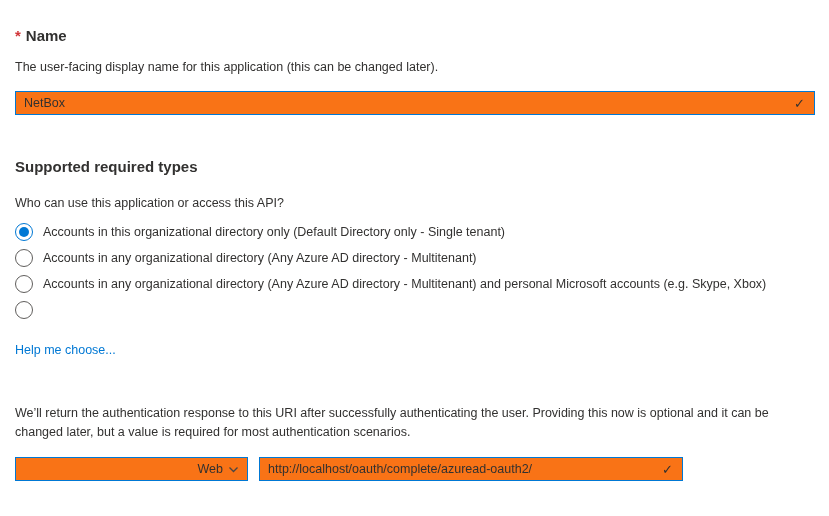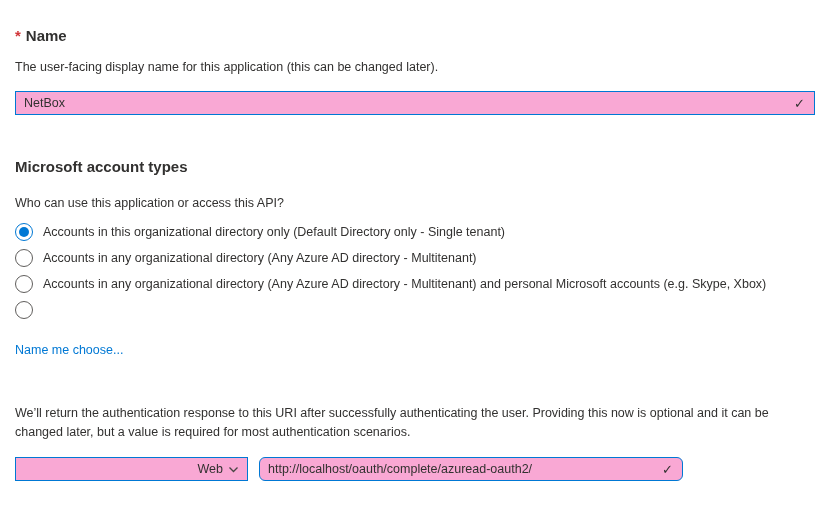--- a/index.html
+++ b/index.html
@@ -28,21 +28,21 @@
     margin-top: 12px;
     font-size: 12.5px;
     line-height: 19px;
     color: #323130;
   }
 
   .field {
     box-sizing: border-box;
     height: 24px;
     border: 1px solid #0078d4;
-    background: #f9a8d4;
+    background: #f97316;
     display: flex;
     align-items: center;
   }
   .field input {
     flex: 1;
     min-width: 0;
     height: 100%;
     border: none;
     outline: none;
     background: transparent;
@@ -120,61 +120,61 @@
     font-size: 12.5px;
     padding-left: 8px;
     color: #323130;
   }
   .chevron {
     padding: 0 7px 0 4px;
     display: flex;
     align-items: center;
     flex: none;
   }
-  .uri-field { width: 424px; border-radius: 6px; }
+  .uri-field { width: 424px; }
 </style>
 </head>
 <body>
 
 <div class="page">
 
   <div>
     <div class="section-heading">
       <span class="required">*</span><span>Name</span>
     </div>
     <div class="desc">The user-facing display name for this application (this can be changed later).</div>
     <div class="field name-field">
       <input type="text" value="NetBox" style="">
       <span class="check">✓</span>
     </div>
   </div>
 
   <div class="account-section">
-    <div class="section-heading">Microsoft account types</div>
+    <div class="section-heading">Supported required types</div>
     <div class="desc question">Who can use this application or access this API?</div>
 
     <div class="radio-list">
       <div class="radio-item">
         <span class="radio checked"></span>
         <span class="radio-label">Accounts in this organizational directory only (Default Directory only - Single tenant)</span>
       </div>
       <div class="radio-item">
         <span class="radio"></span>
         <span class="radio-label">Accounts in any organizational directory (Any Azure AD directory - Multitenant)</span>
       </div>
       <div class="radio-item">
         <span class="radio"></span>
         <span class="radio-label">Accounts in any organizational directory (Any Azure AD directory - Multitenant) and personal Microsoft accounts (e.g. Skype, Xbox)</span>
       </div>
       <div class="radio-item">
         <span class="radio"></span>
       </div>
     </div>
 
-    <a class="help-link">Name me choose...</a>
+    <a class="help-link">Help me choose...</a>
   </div>
 
   <div class="redirect-section">
     <div class="desc redirect-desc">We’ll return the authentication response to this URI after successfully authenticating the user. Providing this now is optional and it can be changed later, but a value is required for most authentication scenarios.</div>
 
     <div class="redirect-row">
       <div class="field select">
         <span class="select-value">Web</span>
         <span class="chevron">
           <svg width="13" height="13" viewBox="0 0 13 13" aria-hidden="true">

